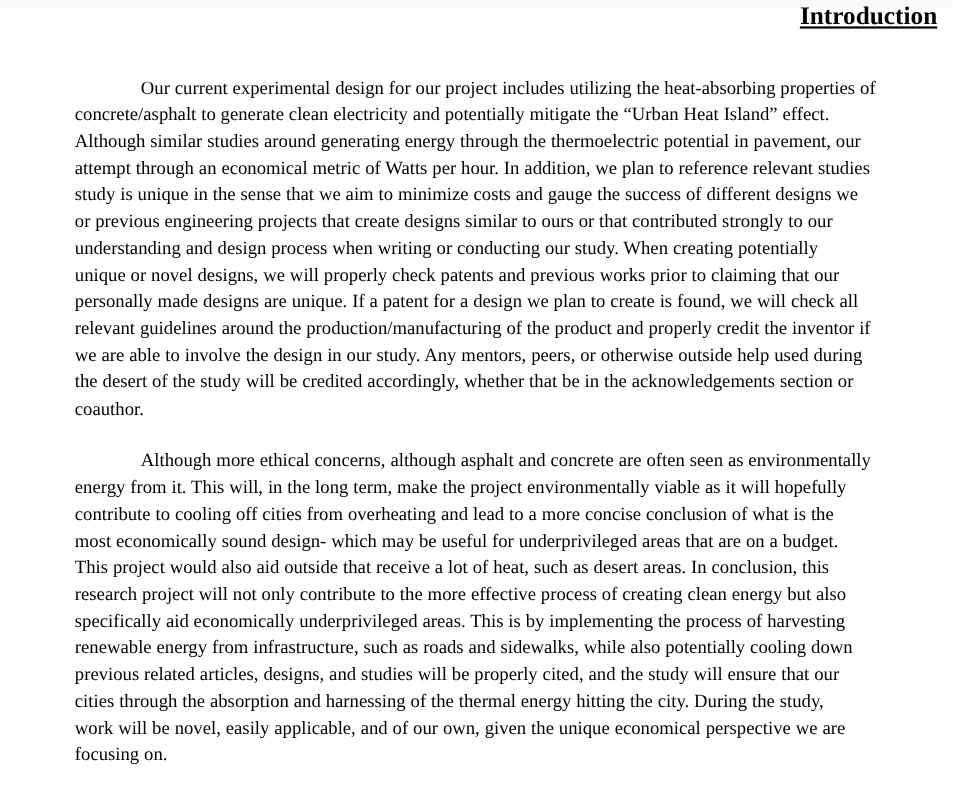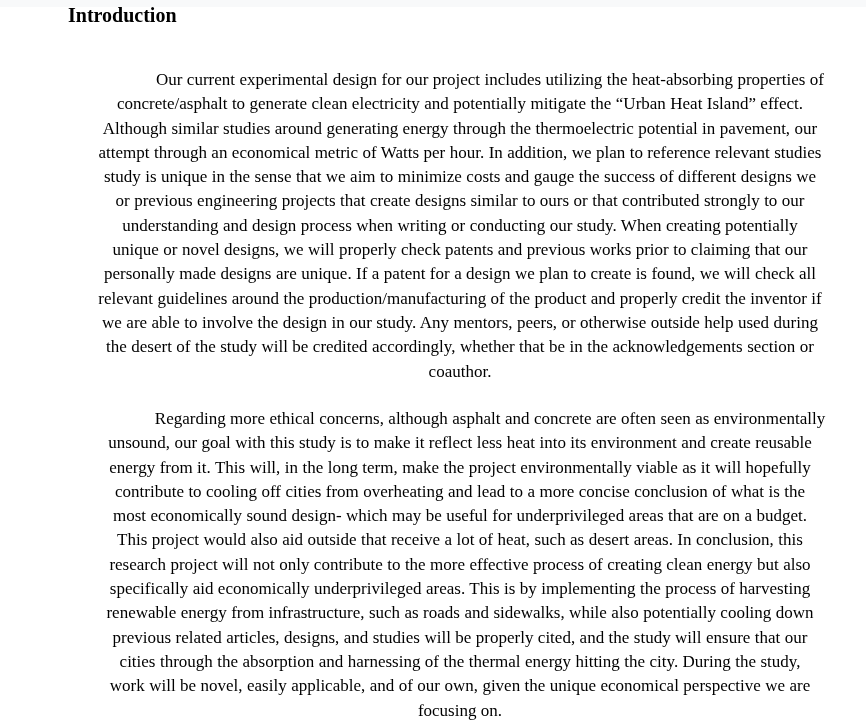--- a/index.html
+++ b/index.html
@@ -28,35 +28,36 @@
       left: 68px;
       top: 0;
       width: 784px;
     }
     .doc-title {
       margin: 0;
       position: absolute;
       top: 1px;
       left: 0;
       width: 784px;
-      text-align: left;
+      text-align: right;
       font-weight: bold;
-      font-size: 20px;
+      font-size: 23px;
       line-height: 28px;
       letter-spacing: 0px;
+      text-decoration: underline;
     }
     .para {
       position: absolute;
       left: 0;
       width: 784px;
       margin: 0;
       font-size: 17px;
       line-height: 24.3px;
       text-indent: 60px;
-      text-align: center;
+      text-align: left;
       word-spacing: 0.2px;
       font-family: Liberation Serif, serif;
     }
     .para-1 { top: 68px; }
     .para-2 { top: 407px; }
     .line {
       display: block;
       white-space: nowrap;
     }
     .line.first { padding-left: 60px; }
@@ -80,22 +81,21 @@
     <span class="line">understanding and design process when writing or conducting our study. When creating potentially</span>
     <span class="line">unique or novel designs, we will properly check patents and previous works prior to claiming that our</span>
     <span class="line">personally made designs are unique. If a patent for a design we plan to create is found, we will check all</span>
     <span class="line">relevant guidelines around the production/manufacturing of the product and properly credit the inventor if</span>
     <span class="line">we are able to involve the design in our study. Any mentors, peers, or otherwise outside help used during</span>
     <span class="line">the desert of the study will be credited accordingly, whether that be in the acknowledgements section or</span>
     <span class="line">coauthor.</span>
   </div>
 
   <div class="para para-2" style="text-indent:0;">
-    <span class="line first">Regarding more ethical concerns, although asphalt and concrete are often seen as environmentally</span>
-    <span class="line">unsound, our goal with this study is to make it reflect less heat into its environment and create reusable</span>
+    <span class="line first">Although more ethical concerns, although asphalt and concrete are often seen as environmentally</span>
     <span class="line">energy from it. This will, in the long term, make the project environmentally viable as it will hopefully</span>
     <span class="line">contribute to cooling off cities from overheating and lead to a more concise conclusion of what is the</span>
     <span class="line">most economically sound design- which may be useful for underprivileged areas that are on a budget.</span>
     <span class="line">This project would also aid outside that receive a lot of heat, such as desert areas. In conclusion, this</span>
     <span class="line">research project will not only contribute to the more effective process of creating clean energy but also</span>
     <span class="line">specifically aid economically underprivileged areas. This is by implementing the process of harvesting</span>
     <span class="line">renewable energy from infrastructure, such as roads and sidewalks, while also potentially cooling down</span>
     <span class="line">previous related articles, designs, and studies will be properly cited, and the study will ensure that our</span>
     <span class="line">cities through the absorption and harnessing of the thermal energy hitting the city. During the study,</span>
     <span class="line">work will be novel, easily applicable, and of our own, given the unique economical perspective we are</span>

